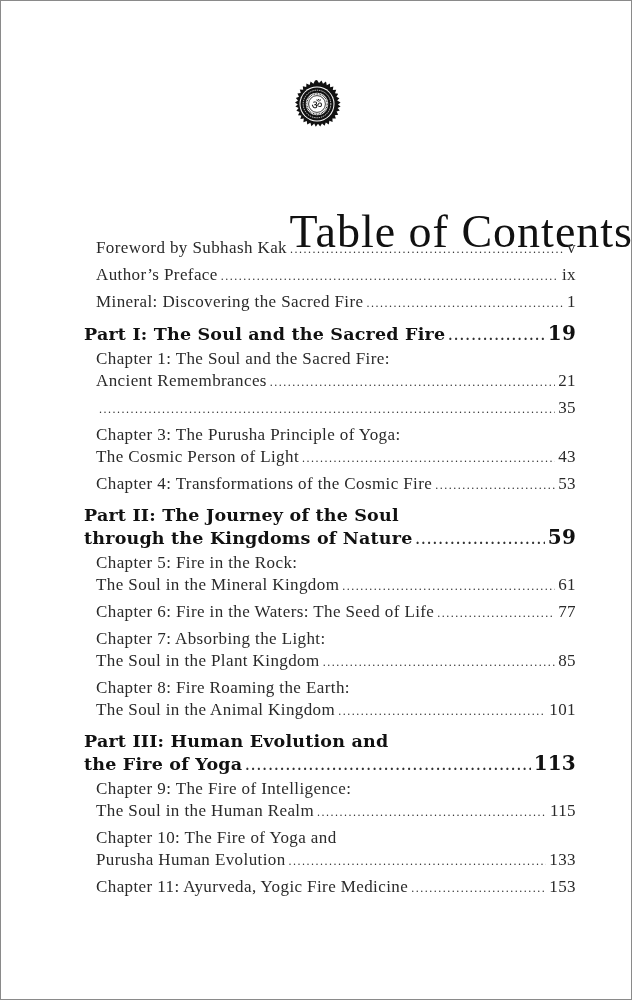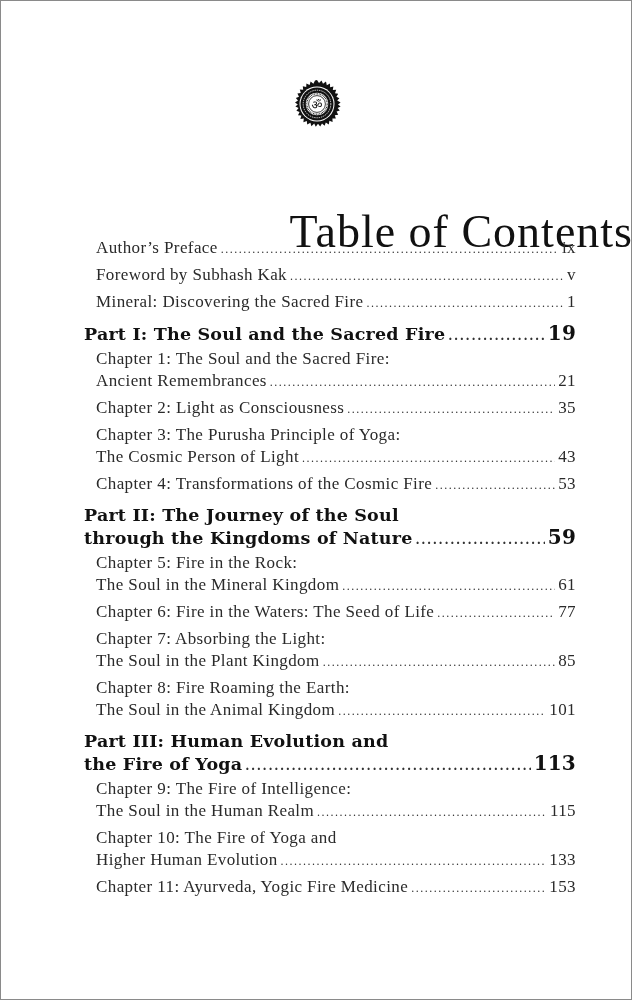--- a/index.html
+++ b/index.html
@@ -123,34 +123,34 @@
       <text x="24" y="28.5" text-anchor="middle" font-size="12" font-family="DejaVu Sans, sans-serif" fill="#111">ॐ</text>
     </svg>
   </div>
 
   <h1 class="title">Table of Contents</h1>
 
   <div class="toc">
 
     <div class="entry front">
       <div class="line">
+        <span class="txt">Foreword by Subhash Kak</span>
+        <span class="dots"></span>
+        <span class="pg">v</span>
+      </div>
+    </div>
+    <div class="entry front">
+      <div class="line">
         <span class="txt">Author’s Preface</span>
         <span class="dots"></span>
         <span class="pg">ix</span>
       </div>
     </div>
     <div class="entry front">
       <div class="line">
-        <span class="txt">Foreword by Subhash Kak</span>
-        <span class="dots"></span>
-        <span class="pg">v</span>
-      </div>
-    </div>
-    <div class="entry front">
-      <div class="line">
         <span class="txt">Mineral: Discovering the Sacred Fire</span>
         <span class="dots"></span>
         <span class="pg">1</span>
       </div>
     </div>
 
     <div class="entry part">
       <div class="line">
         <span class="txt">Part I: The Soul and the Sacred Fire</span>
         <span class="dots"></span>
@@ -162,21 +162,20 @@
           <span class="txt">Chapter 1: The Soul and the Sacred Fire:</span>
         </div>
       <div class="line">
         <span class="txt">Ancient Remembrances</span>
         <span class="dots"></span>
         <span class="pg">21</span>
       </div>
     </div>
     <div class="entry chapter">
       <div class="line">
-        <span class="txt">Chapter 2: Light as Consciousness</span>
         <span class="dots"></span>
         <span class="pg">35</span>
       </div>
     </div>
     <div class="entry chapter">
       <div class="line">
           <span class="txt">Chapter 3: The Purusha Principle of Yoga:</span>
         </div>
       <div class="line">
         <span class="txt">The Cosmic Person of Light</span>
@@ -258,21 +257,21 @@
         <span class="txt">The Soul in the Human Realm</span>
         <span class="dots"></span>
         <span class="pg">115</span>
       </div>
     </div>
     <div class="entry chapter">
       <div class="line">
           <span class="txt">Chapter 10: The Fire of Yoga and</span>
         </div>
       <div class="line">
-        <span class="txt">Higher Human Evolution</span>
+        <span class="txt">Purusha Human Evolution</span>
         <span class="dots"></span>
         <span class="pg">133</span>
       </div>
     </div>
     <div class="entry chapter">
       <div class="line">
         <span class="txt">Chapter 11: Ayurveda, Yogic Fire Medicine</span>
         <span class="dots"></span>
         <span class="pg">153</span>
       </div>

